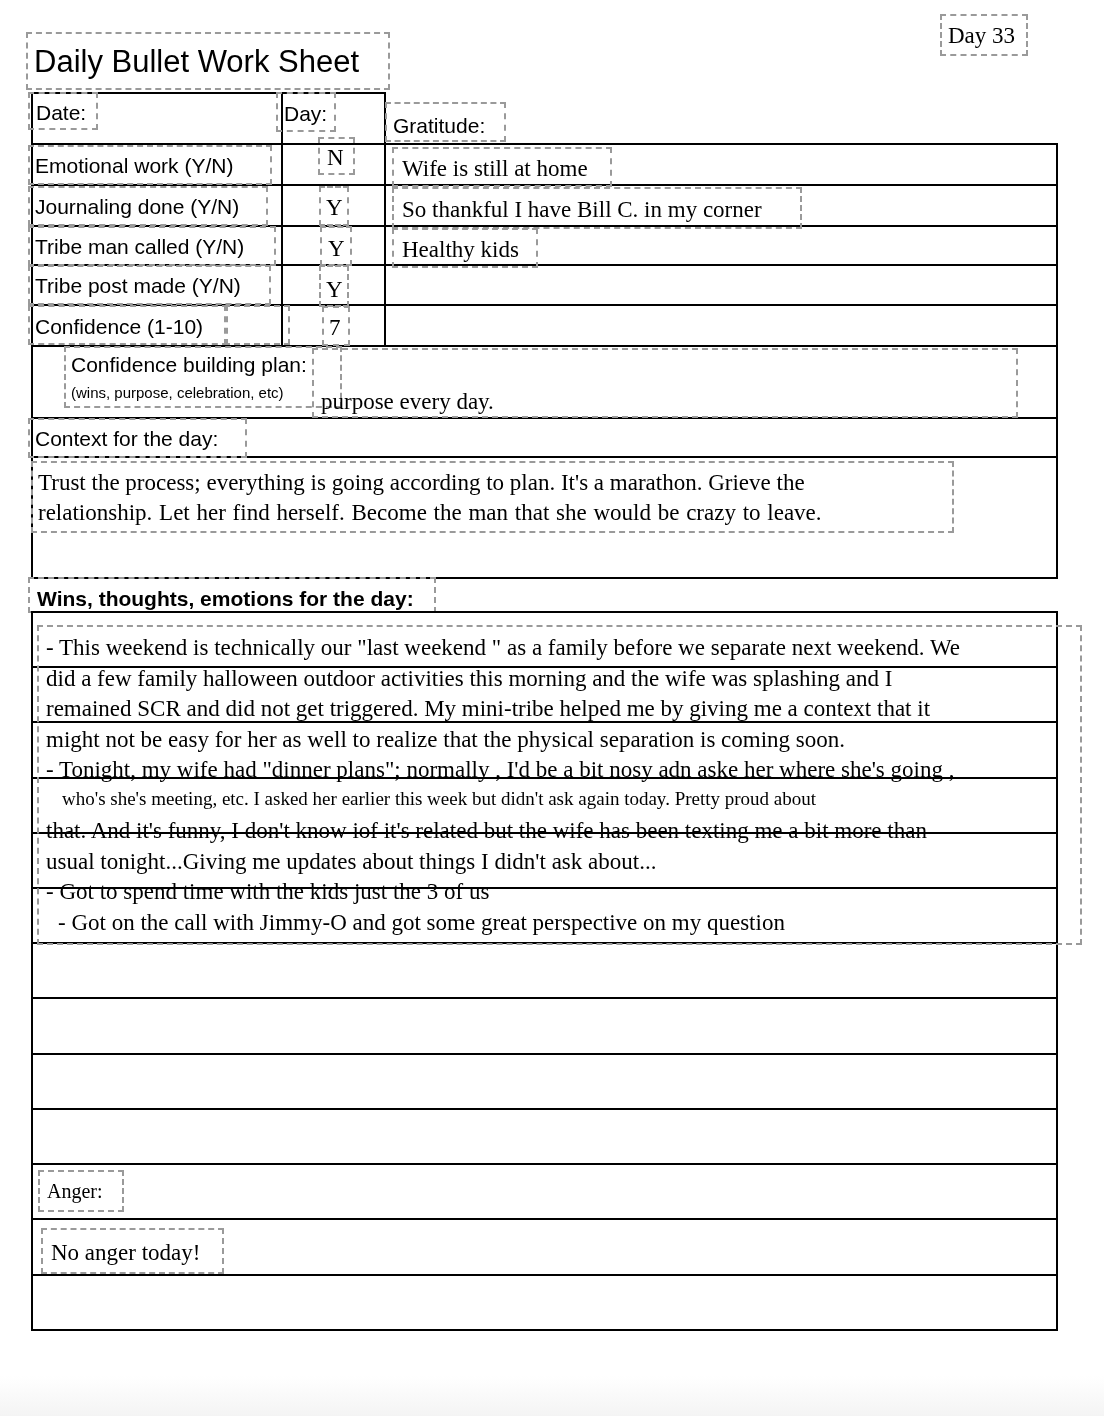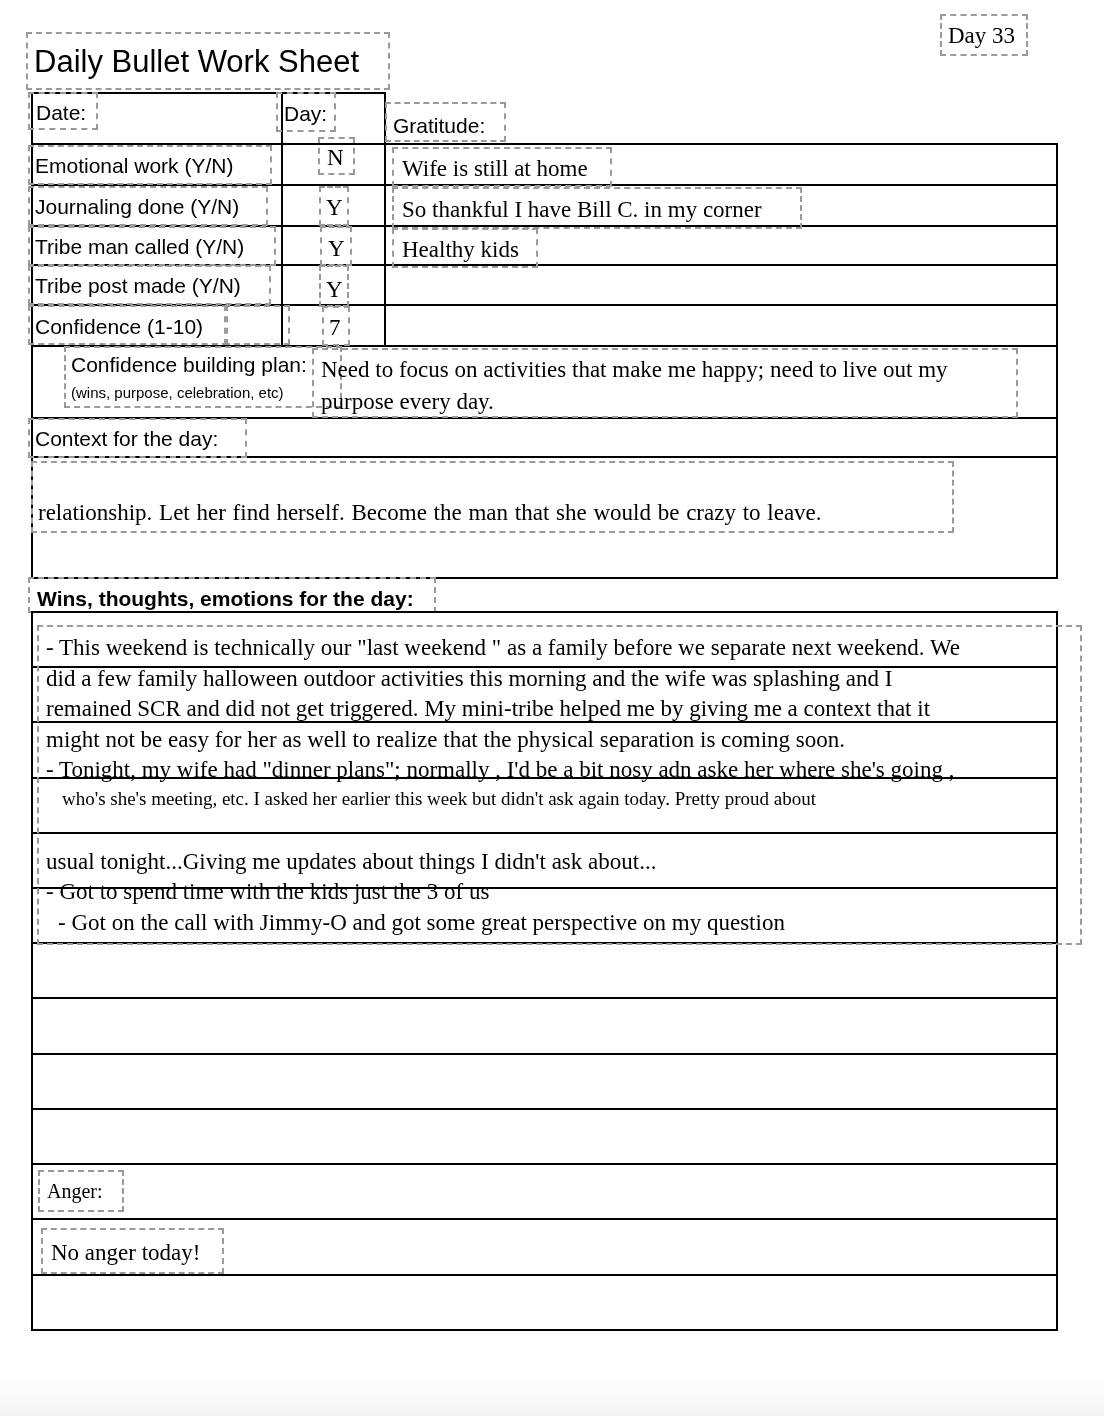--- a/index.html
+++ b/index.html
@@ -111,28 +111,28 @@
   <div class="abs txt serif" style="left:8px;top:8px;font-size:23px;">Healthy kids</div>
 </div>
 <div class="abs" style="left:392px;top:268px;width:660px;height:34px;"></div>
 <div class="abs" style="left:392px;top:308px;width:660px;height:34px;"></div>
 
 <div class="abs dash" style="left:28px;top:346px;width:278px;height:62px;margin-left:36px;">
   <div class="abs txt sans" style="left:5px;top:6px;font-size:21px;">Confidence building plan:</div>
   <div class="abs txt sans" style="left:5px;top:37px;font-size:15px;">(wins, purpose, celebration, etc)</div>
 </div>
 <div class="abs dash" style="left:312px;top:348px;width:706px;height:70px;">
-  <div class="abs txt serif" style="left:7px;top:8px;font-size:23px;">Need to focus on activities that make me happy; need to live out my</div>
   <div class="abs txt serif" style="left:7px;top:40px;font-size:23px;">purpose every day.</div>
 </div>
 
 <div class="abs dash" style="left:28px;top:418px;width:219px;height:40px;">
   <div class="abs txt sans" style="left:5px;top:8px;font-size:21px;">Context for the day:</div>
 </div>
 <div class="abs dash" style="left:31px;top:461px;width:923px;height:72px;">
+  <div class="abs txt serif" style="left:5px;top:8px;font-size:23px;">Trust the process; everything is going according to plan. It's a marathon. Grieve the</div>
   <div class="abs txt serif" style="left:5px;top:38px;font-size:23px;word-spacing:1px;">relationship.  Let  her  find  herself.  Become  the  man  that  she  would  be  crazy  to  leave.</div>
 </div>
 
 <div class="abs dash" style="left:28px;top:577px;width:408px;height:36px;font-weight:bold;">
   <div class="abs txt sans" style="left:7px;top:9px;font-size:21px;">Wins, thoughts, emotions for the day:</div>
 </div>
 
 <div class="vline" style="left:31px;top:611px;height:720px;"></div>
 <div class="vline" style="left:1056px;top:611px;height:720px;"></div>
 <div class="hline" style="left:31px;top:611px;width:1027px;"></div>
@@ -150,20 +150,21 @@
 <div class="hline" style="left:31px;top:1274px;width:1027px;"></div>
 <div class="hline" style="left:31px;top:1329px;width:1027px;"></div>
 
 <div class="abs dash" style="left:37px;top:625px;width:1045px;height:320px;">
   <div class="abs txt serif" style="left:7px;top:9px;font-size:23px;">- This weekend is technically our "last weekend " as a family before we separate next weekend.  We</div>
   <div class="abs txt serif" style="left:7px;top:40px;font-size:23px;">did a few family halloween outdoor activities this morning and the wife was splashing and I</div>
   <div class="abs txt serif" style="left:7px;top:70px;font-size:23px;">remained SCR and did not get triggered. My mini-tribe helped me by giving me a context that it</div>
   <div class="abs txt serif" style="left:7px;top:101px;font-size:23px;">might not be easy for her as well to realize that the physical separation is coming soon.</div>
   <div class="abs txt serif" style="left:7px;top:131px;font-size:23px;">- Tonight, my wife had "dinner plans"; normally , I'd be a bit nosy adn aske her where she's going ,</div>
   <div class="abs txt serif" style="left:23px;top:162px;font-size:19px;">who's she's meeting, etc. I asked her earlier this week but didn't ask again today. Pretty proud about</div>
+  <div class="abs txt serif" style="left:7px;top:192px;font-size:23px;">that. And it's funny, I don't know iof it's related but the wife has been texting me a bit more than</div>
   <div class="abs txt serif" style="left:7px;top:223px;font-size:23px;">usual tonight...Giving me updates about things I didn't ask about...</div>
   <div class="abs txt serif" style="left:7px;top:253px;font-size:23px;">- Got to spend time with the kids just the 3 of us</div>
   <div class="abs txt serif" style="left:7px;top:284px;font-size:23px;margin-left:12px;">- Got on the call with Jimmy-O and got some great perspective on my question</div>
 </div>
 
 <div class="abs dash" style="left:38px;top:1170px;width:86px;height:42px;">
   <div class="abs txt serif" style="left:7px;top:9px;font-size:20px;">Anger:</div>
 </div>
 <div class="abs dash" style="left:41px;top:1228px;width:183px;height:46px;">
   <div class="abs txt serif" style="left:8px;top:11px;font-size:23px;">No anger today!</div>

